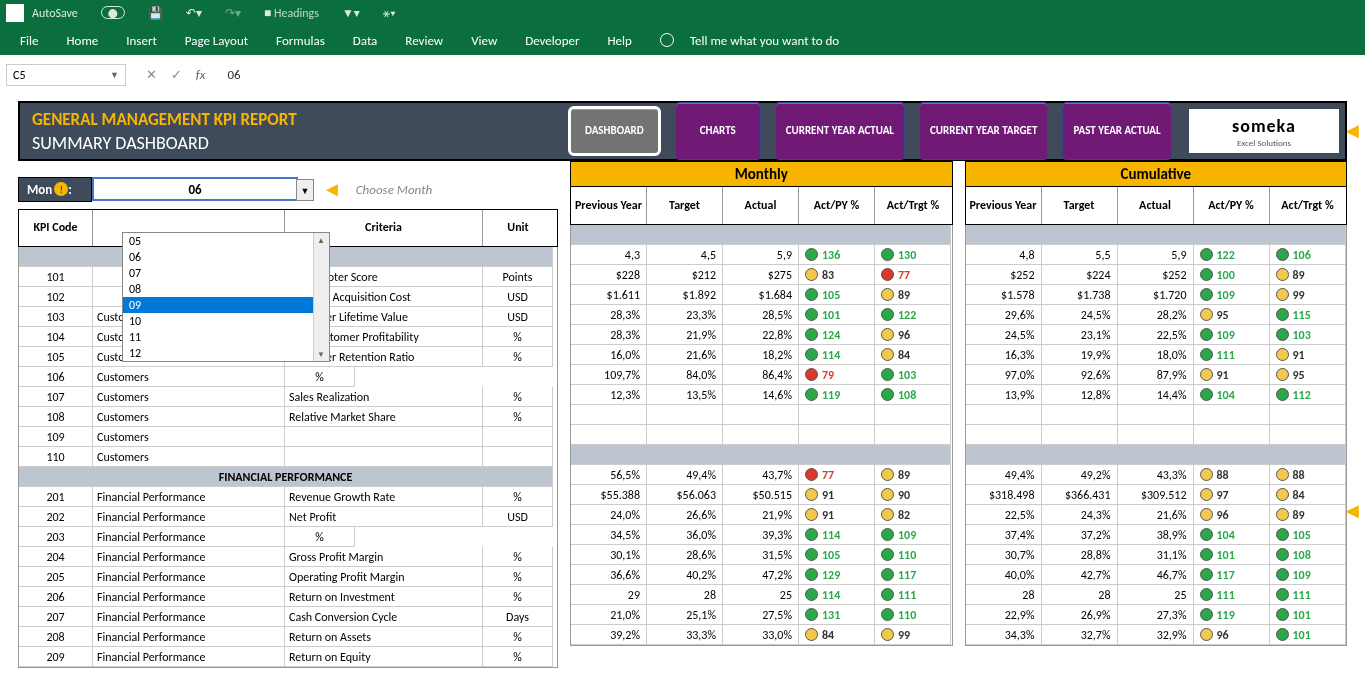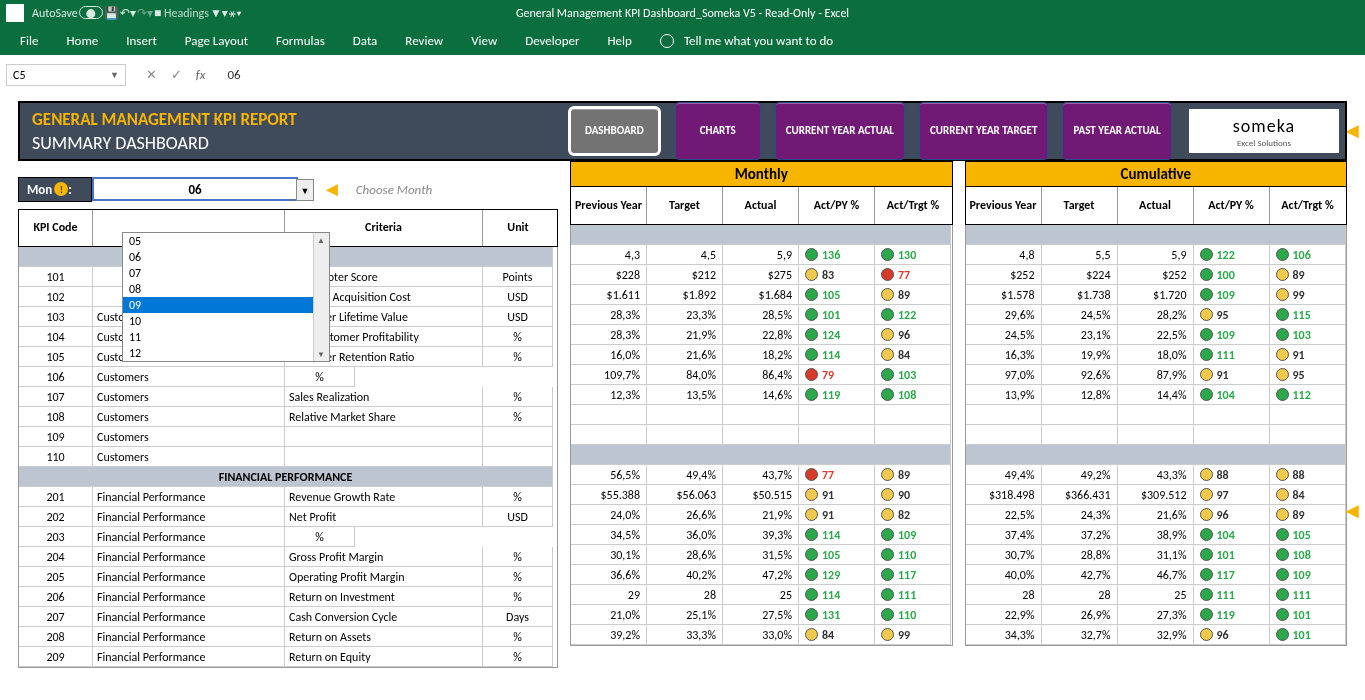--- a/index.html
+++ b/index.html
@@ -1,41 +1,41 @@
 <!DOCTYPE html>
 <html><head>
 <meta charset="utf-8">
 <style>
 *{box-sizing:border-box;margin:0;padding:0;font-family:Calibri,Arial,sans-serif}
 body{background:#fff;overflow:hidden;width:1365px;height:700px;position:relative}
 .titlebar{background:#0a6e3e;height:25px;display:flex;align-items:center;color:#fff;font-size:12px;padding:0 6px}
 .titlebar .tb-icon{width:18px;height:18px;background:#fff;margin-right:8px}
-.titlebar .qa{display:flex;align-items:center;gap:1px}
+.titlebar .qa{display:flex;align-items:center;gap:23px}
 .titlebar .qa span{opacity:.85}
 .titlebar .title{position:absolute;left:50%;transform:translateX(-50%);font-size:12px}
 .ribbon-tabs{background:#0a6e3e;height:30px;display:flex;align-items:center;gap:28px;padding:0 20px;color:#fff;font-size:13px}
 .ribbon-tabs span{cursor:pointer}
-.tell-me{display:flex;align-items:flex-end;gap:10px}
+.tell-me{display:flex;align-items:flex-start;gap:16px}
 .bulb{width:14px;height:14px;border:1px solid #fff;border-radius:50%;position:relative}
 .namebox-row{height:40px;border-bottom:1px solid #ccc;display:flex;align-items:center;background:#fff}
 .namebox{width:120px;height:22px;border:1px solid #ccc;margin-left:6px;padding:0 6px;font-size:12px;display:flex;align-items:center;justify-content:space-between}
 .namebox .arrow{font-size:9px;color:#666}
 .fx-area{display:flex;align-items:center;gap:14px;margin-left:20px;font-size:13px;color:#888}
 .fx-area .fx{font-style:italic;color:#666}
 .fx-val{color:#333;margin-left:8px}
 .sheet{position:absolute;top:87px;left:0;right:0;bottom:0;background:#fff;padding:14px 18px 0 18px}
 .dash-header{background:#3f4a5a;border:2px solid #000;display:flex;align-items:stretch;height:60px;position:relative}
 .dash-titles{padding:6px 12px;flex:0 0 540px}
 .dash-titles .t1{color:#f7b500;font-weight:bold;font-size:17px}
 .dash-titles .t2{color:#fff;font-weight:normal;font-size:18px;margin-top:2px}
 .nav-buttons{display:flex;align-items:center;gap:14px;padding:8px}
 .nav-btn{background:#701a75;color:#fff;font-weight:bold;font-size:11px;text-align:center;padding:22px 10px;border-radius:4px;border:1px solid #2a4a8a;min-width:86px;line-height:1.1;box-shadow:inset 0 1px 0 rgba(255,255,255,.3)}
 .nav-btn.active{background:#737373;border:3px solid #fff;border-radius:6px;padding:16px 14px}
 .logo-box{background:#fff;margin:6px;padding:4px 10px;display:flex;flex-direction:column;align-items:center;justify-content:center;width:150px}
-.logo-box .brand{font-weight:normal;font-size:18px;letter-spacing:1px}
+.logo-box .brand{font-weight:bold;font-size:18px;letter-spacing:1px}
 .logo-box .sub{font-size:9px;color:#555}
 .month-row{display:flex;align-items:center;margin-top:14px;height:28px}
 .month-label{background:#3f4a5a;color:#fff;font-weight:bold;font-size:13px;padding:4px 8px;border:1px solid #000;width:74px;display:flex;align-items:center}
 .warn-icon{width:14px;height:14px;background:#f7b500;border-radius:50%;display:inline-flex;align-items:center;justify-content:center;font-size:10px;color:#3f4a5a;font-weight:bold;margin-left:2px}
 .month-select{border:2px solid #4a74c9;background:#fff;width:206px;height:24px;display:flex;align-items:center;justify-content:center;font-weight:bold;font-size:13px;position:relative}
 .month-select .dd{position:absolute;right:-18px;top:0;width:18px;height:22px;border:1px solid #888;background:#eee;display:flex;align-items:center;justify-content:center;font-size:9px}
 .arrow-ind{color:#f7b500;font-size:20px;margin-left:24px}
 .choose{color:#888;font-style:italic;font-size:13px;margin-left:14px}
 .dropdown-list{position:absolute;top:232px;left:122px;width:208px;background:#fff;border:1px solid #888;z-index:100;font-size:12px}
 .dropdown-list .opt{padding:1px 6px;cursor:pointer}
@@ -77,21 +77,20 @@
   <div class="qa">
     <span>AutoSave</span>
     <span style="border:1px solid #fff;border-radius:8px;padding:0 6px;font-size:9px">⬤ </span>
     <span>💾</span>
     <span>↶▾</span>
     <span style="opacity:.4">↷▾</span>
     <span>■ <span>Headings</span></span>
     <span>▼▾</span>
     <span>⚹▾</span>
   </div>
-  <div class="title">General Management KPI Dashboard_Someka V5  -  Read-Only  -  Excel</div>
 </div>
 
 <div class="ribbon-tabs">
   <span>File</span>
   <span>Home</span>
   <span>Insert</span>
   <span>Page Layout</span>
   <span>Formulas</span>
   <span>Data</span>
   <span>Review</span>

